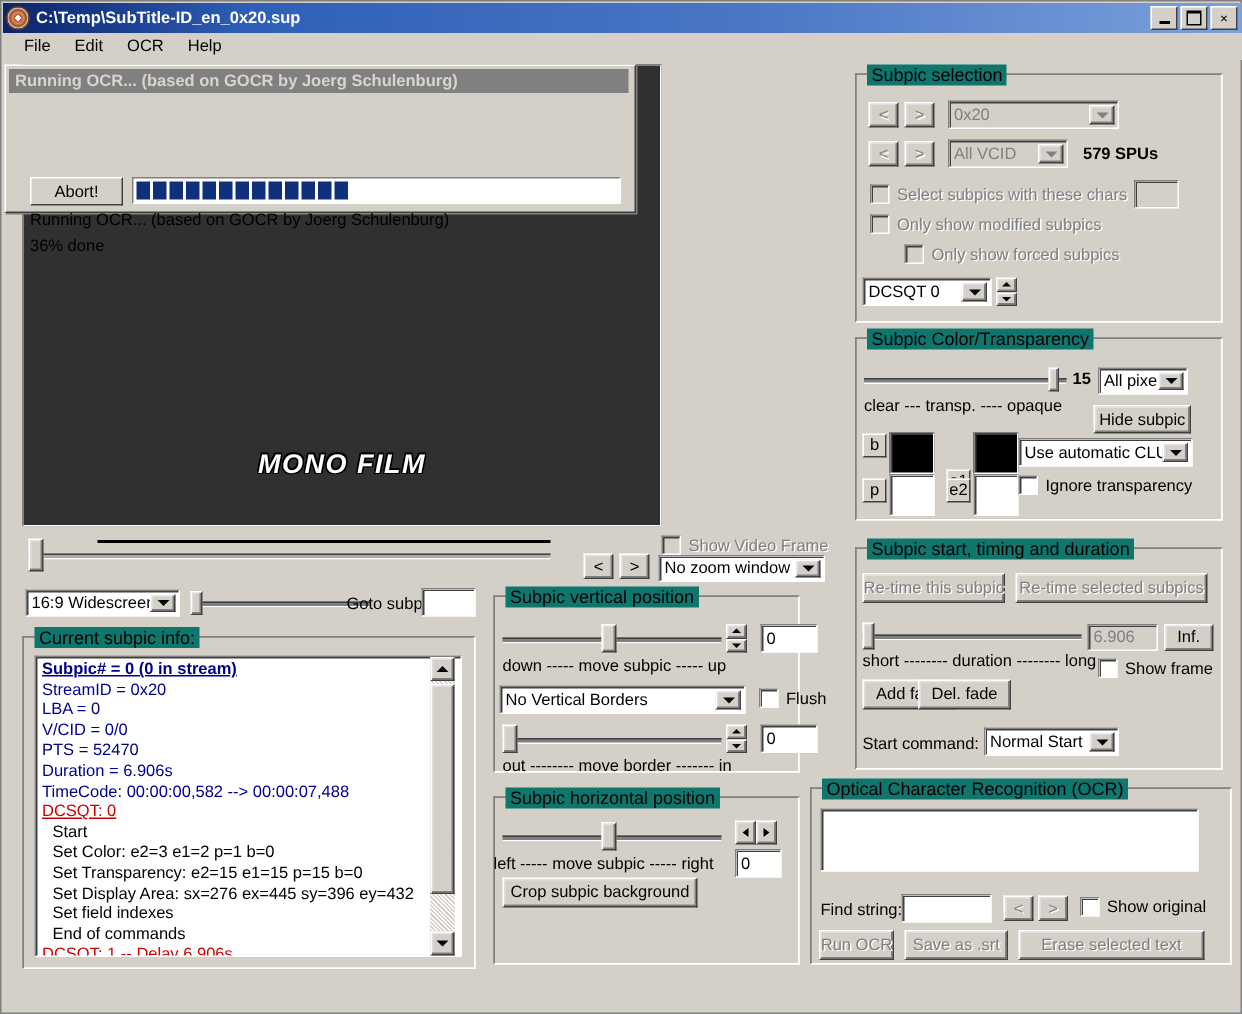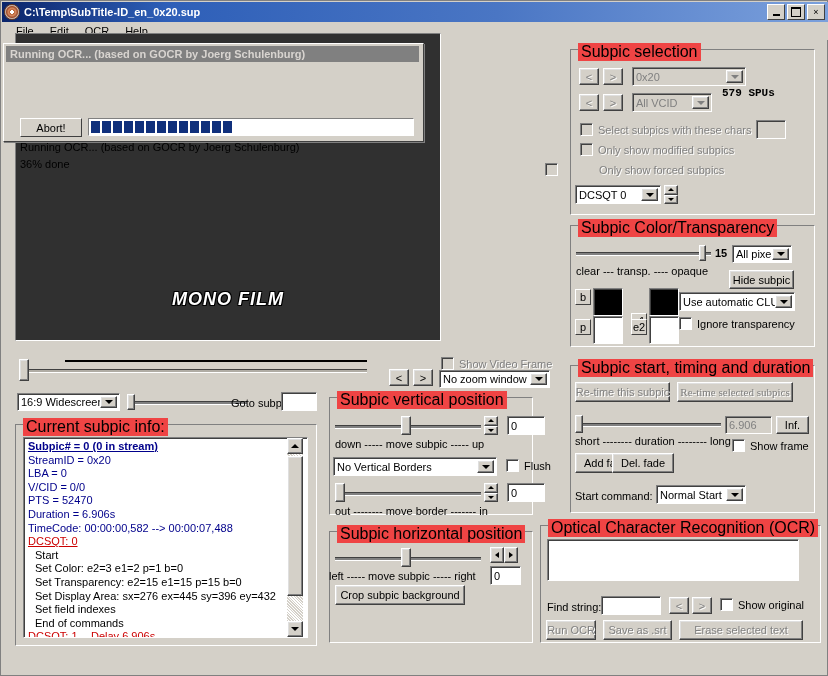--- a/index.html
+++ b/index.html
@@ -77,21 +77,21 @@
     position:absolute;left:84px;top:74px;width:326px;height:18px;
     background:#fff;border:1px solid;border-color:#808080 #fff #fff #808080;
     box-sizing:border-box;display:flex;align-items:center;padding:2px;
     gap:2px;overflow:hidden;
   }
   .progchunk{width:9px;height:12px;background:#10307c;flex:0 0 auto;}
   .prog-line1{position:absolute;left:16px;top:97px;font-size:11px;white-space:nowrap;}
   .prog-line2{position:absolute;left:16px;top:114px;font-size:11px;white-space:nowrap;}
   
   .video{
-    position:absolute;left:14px;top:32px;width:426px;height:308px;
+    position:absolute;left:14px;top:42px;width:426px;height:308px;
     background:#303030;
     border:1px solid;border-color:#808080 #fff #fff #808080;
     box-sizing:border-box;
     overflow:hidden;
     padding-left:41px;
   }
   .video-sub{
     position:absolute;left:0;right:0;top:255px;text-align:center;
     color:#fff;font-weight:bold;font-style:italic;font-size:18px;
     letter-spacing:1px;
@@ -103,22 +103,22 @@
     border:1px solid #808080;
     border-right-color:#fff;border-bottom-color:#fff;
     box-sizing:border-box;
   }
   .grp > .grp-inner{
     position:absolute;left:-1px;top:-1px;right:-1px;bottom:-1px;
     border:1px solid #fff;border-left-color:#808080;border-top-color:#808080;
     pointer-events:none;
   }
   .grp-title{
-    position:absolute;top:-7px;left:7px;background:#ef4444;
-    padding:0 3px;font-size:16px;color:#000;white-space:nowrap;
+    position:absolute;top:-7px;left:7px;background:#0f766e;
+    padding:0 3px;font-size:12px;color:#000;white-space:nowrap;
   }
   .btn{
     position:absolute;background:#d4d0c8;
     border:1px solid;border-color:#fff #404040 #404040 #fff;
     box-shadow:inset -1px -1px 0 #808080, inset 1px 1px 0 #dfdfdf;
     font-size:11px;display:flex;align-items:center;justify-content:center;
     box-sizing:border-box;color:#000;white-space:nowrap;
   }
   .btn.dis{color:#808080;text-shadow:1px 1px 0 #fff;}
   .txtbox{
@@ -453,33 +453,33 @@
   </div>
 
   <div class="navbtn dis" style="left:578px;top:93px;">&lt;</div>
   <div class="navbtn dis" style="left:602px;top:93px;">&gt;</div>
   <div class="combo dis" style="left:631px;top:92px;width:80px;height:19px;">
     <span>All VCID</span>
     <span class="arrow">
         <i></i>
       </span>
   </div>
-  <div class="lbl" style="left:721px;top:86px;font-weight:bold;font-family:Liberation Mono, monospace;">579 SPUs</div>
+  <div class="lbl" style="left:721px;top:96px;font-weight:bold;">579 SPUs</div>
 
   <div class="chk dis" style="left:579px;top:122px;">
     <span class="box"></span>
     <span>Select subpics with these chars</span>
   </div>
   <div class="txtbox dis" style="left:755px;top:119px;width:30px;height:19px;"></div>
 
   <div class="chk dis" style="left:579px;top:142px;">
     <span class="box"></span>
     <span>Only show modified subpics</span>
   </div>
-  <div class="chk dis" style="left:544px;top:162px;gap:36px;">
+  <div class="chk dis" style="left:602px;top:162px;">
     <span class="box"></span>
     <span>Only show forced subpics</span>
   </div>
 
   <div class="combo" style="left:574px;top:184px;width:86px;height:19px;">
     <span>DCSQT 0</span>
     <span class="arrow">
         <i></i>
       </span>
   </div>
@@ -528,21 +528,21 @@
   <div class="chk" style="left:678px;top:316px;">
     <span class="box"></span>
     <span>Ignore transparency</span>
   </div>
 
   <div class="grp" style="left:569px;top:364px;width:245px;height:148px;">
     <div class="grp-inner"></div>
     <div class="grp-title">Subpic start, timing and duration</div>
   </div>
   <div class="btn dis" style="left:574px;top:381px;width:95px;height:20px;">Re-time this subpic</div>
-  <div class="btn dis" style="left:676px;top:381px;width:116px;height:20px;font-family:Liberation Serif, serif;">Re-time selected subpics</div>
+  <div class="btn dis" style="left:676px;top:381px;width:128px;height:20px;">Re-time selected subpics</div>
 
   <div class="slider" style="left:574px;top:412px;width:146px;height:22px;">
     <div class="track"></div>
     <div class="thumb" style="left:0px;width:8px;height:18px;margin-top:-9px;"></div>
   </div>
   <div class="txtbox dis" style="left:724px;top:415px;width:47px;height:18px;">6.906</div>
   <div class="btn" style="left:775px;top:415px;width:33px;height:18px;">Inf.</div>
   <div class="lbl" style="left:574px;top:434px;">short -------- duration -------- long</div>
   <div class="chk" style="left:731px;top:438px;">
     <span class="box"></span>

